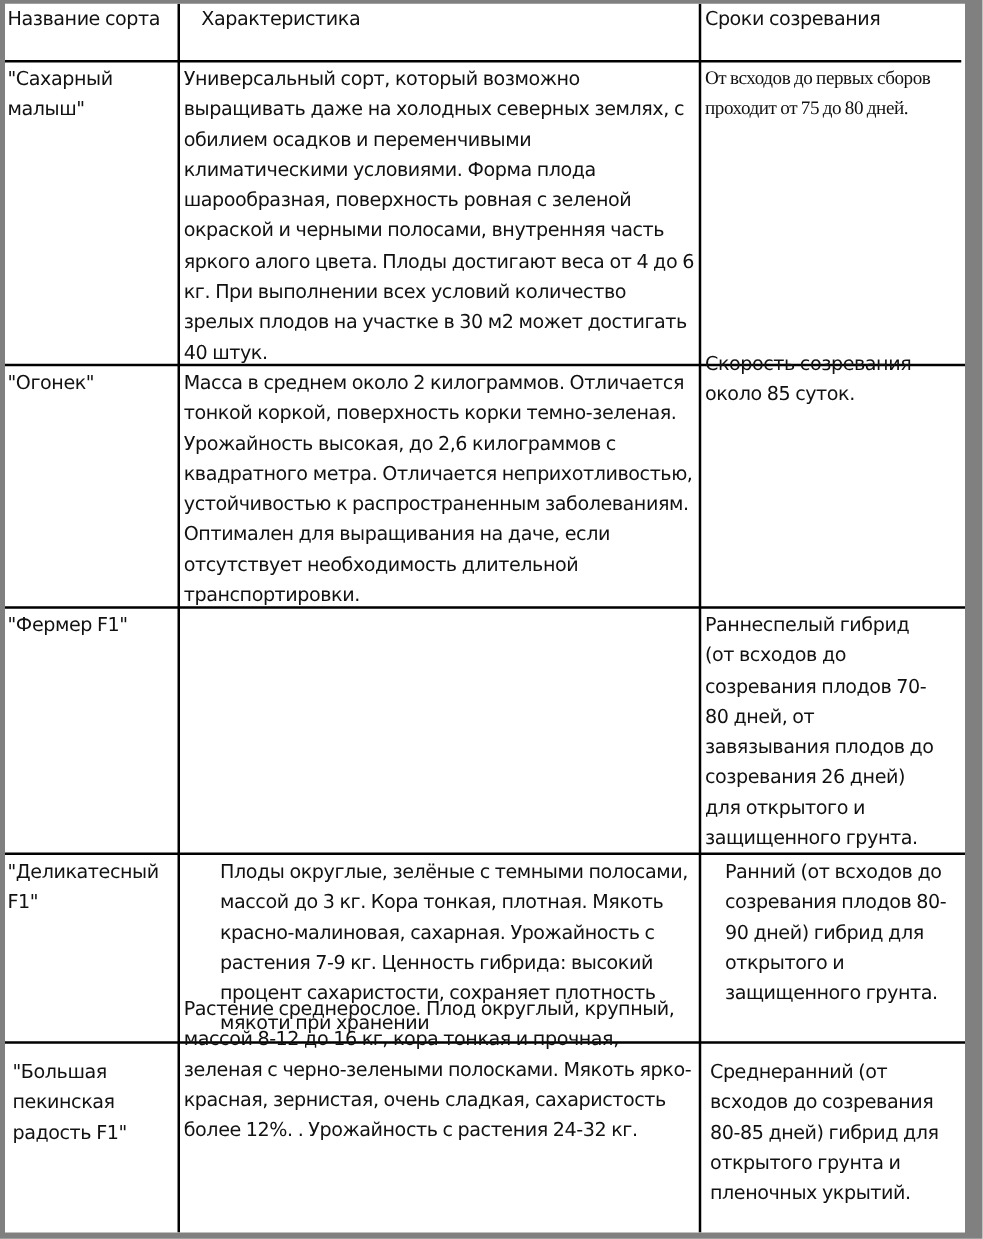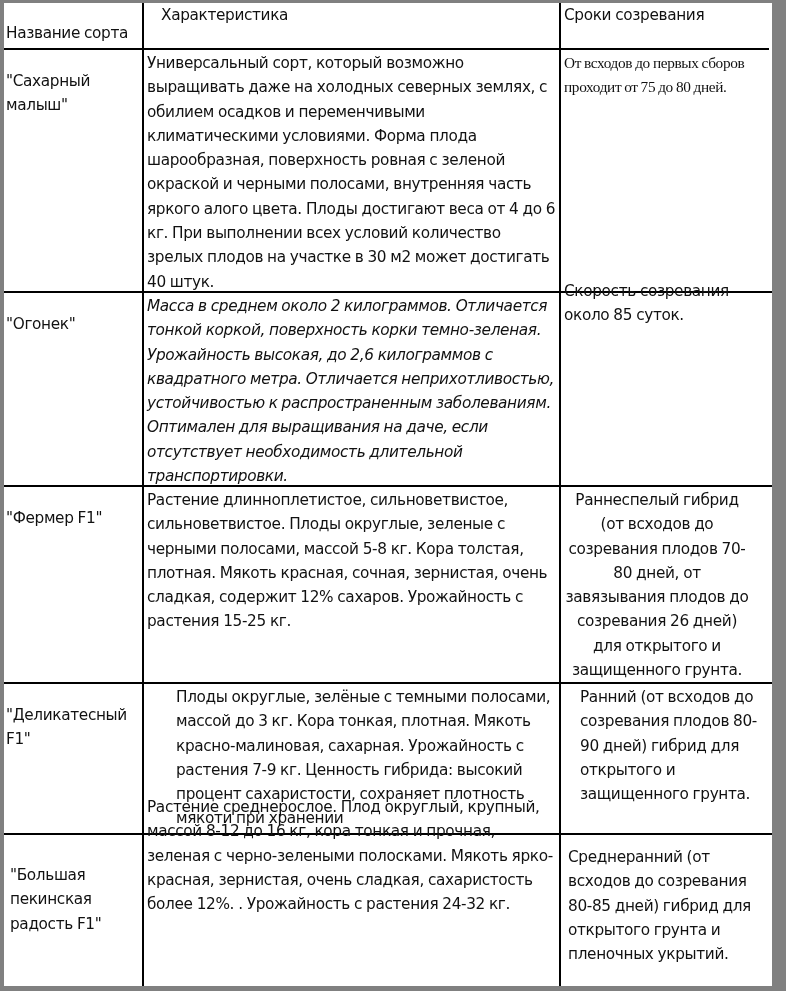--- a/index.html
+++ b/index.html
@@ -12,21 +12,21 @@
     position: absolute; left: 4px; top: 3px; width: 768px; height: 983px;
     background: #ffffff; overflow: hidden;
   }
   .cell {
     position: absolute; box-sizing: border-box;
     font-size: 15.3px; line-height: 24.3px; color: #111;
     padding: 0 2px 0 2px; letter-spacing: -0.35px; word-spacing: -0.5px;
   }
   .hline { position: absolute; height: 2px; background: #000; }
   .vline { position: absolute; width: 2px; background: #000; }
-  .c1 { left: 0px; width: 138px; margin-top: 18px; }
+  .c1 { left: 0px; width: 138px; }
   .c2 { left: 141px; width: 416px; }
   .c3 { left: 558px; width: 210px; }
 </style>
 </head>
 <body>
 
 <div class="page">
 
   <div class="vline" style="left:138px; top:0; height:983px;"></div>
   <div class="vline" style="left:555px; top:0; height:983px;"></div>
@@ -38,26 +38,25 @@
 
   <div class="cell c1" style="top:0px; width:130px;">Название сорта</div>
   <div class="cell c2" style="top:0px;padding-left:16px;">Характеристика</div>
   <div class="cell c3" style="top:0px;">Сроки созревания</div>
 
   <div class="cell c1" style="top:48px; width:120px;">"Сахарный малыш"</div>
   <div class="cell c2" style="top:48px;">Универсальный сорт, который возможно выращивать даже на холодных северных землях, с обилием осадков и переменчивыми климатическими условиями. Форма плода шарообразная, поверхность ровная с зеленой окраской и черными полосами, внутренняя часть яркого алого цвета. Плоды достигают веса от 4 до 6 кг. При выполнении всех условий количество зрелых плодов на участке в 30 м2 может достигать 40 штук.</div>
   <div class="cell c3" style="top:48px; width:200px;font-family:Liberation Serif, serif;">От всходов до первых сборов проходит от 75 до 80 дней.</div>
 
   <div class="cell c1" style="top:291px;">"Огонек"</div>
-  <div class="cell c2" style="top:291px;font-style:italic;">Масса в среднем около 2 килограммов. Отличается тонкой коркой, поверхность корки темно-зеленая. Урожайность высокая, до 2,6 килограммов с квадратного метра. Отличается неприхотливостью, устойчивостью к распространенным заболеваниям. Оптимален для выращивания на даче, если отсутствует необходимость длительной транспортировки.</div>
+  <div class="cell c2" style="top:291px;">Масса в среднем около 2 килограммов. Отличается тонкой коркой, поверхность корки темно-зеленая. Урожайность высокая, до 2,6 килограммов с квадратного метра. Отличается неприхотливостью, устойчивостью к распространенным заболеваниям. Оптимален для выращивания на даче, если отсутствует необходимость длительной транспортировки.</div>
   <div class="cell c3" style="top:276px; width:190px;">Скорость созревания около 85 суток.</div>
 
   <div class="cell c1" style="top:485px;">"Фермер F1"</div>
-  <div class="cell c2" style="top:485px;">Растение длинноплетистое, сильноветвистое, сильноветвистое. Плоды округлые, зеленые с черными полосами, массой 5-8 кг. Кора толстая, плотная. Мякоть красная, сочная, зернистая, очень сладкая, содержит 12% сахаров. Урожайность с растения 15-25 кг.</div>
-  <div class="cell c3" style="top:485px; width:190px;text-align:center;">Раннеспелый гибрид (от всходов до созревания плодов 70-80 дней, от завязывания плодов до созревания 26 дней) для открытого и защищенного грунта.</div>
+  <div class="cell c3" style="top:485px; width:190px;">Раннеспелый гибрид (от всходов до созревания плодов 70-80 дней, от завязывания плодов до созревания 26 дней) для открытого и защищенного грунта.</div>
 
   <div class="cell c1" style="top:682px;">"Деликатесный F1"</div>
   <div class="cell c2" style="top:682px;padding-left:31px;">Плоды округлые, зелёные с темными полосами, массой до 3 кг. Кора тонкая, плотная. Мякоть красно-малиновая, сахарная. Урожайность с растения 7-9 кг. Ценность гибрида: высокий процент сахаристости, сохраняет плотность мякоти при хранении</div>
   <div class="cell c3" style="top:682px; width:200px;padding-left:18px;">Ранний (от всходов до созревания плодов 80-90 дней) гибрид для открытого и защищенного грунта.</div>
 
   <div class="cell c1" style="top:842px; padding-left:6px; width:120px;">"Большая пекинская радость F1"</div>
   <div class="cell c2" style="top:792px;">Растение среднерослое. Плод округлый, крупный, массой 8-12 до 16 кг, кора тонкая и прочная, зеленая с черно-зелеными полосками. Мякоть ярко-красная, зернистая, очень сладкая, сахаристость более 12%. . Урожайность с растения 24-32 кг.</div>
   <div class="cell c3" style="top:842px; padding-left:6px; width:205px;">Среднеранний (от всходов до созревания 80-85 дней) гибрид для открытого грунта и пленочных укрытий.</div>
 
 </div>

